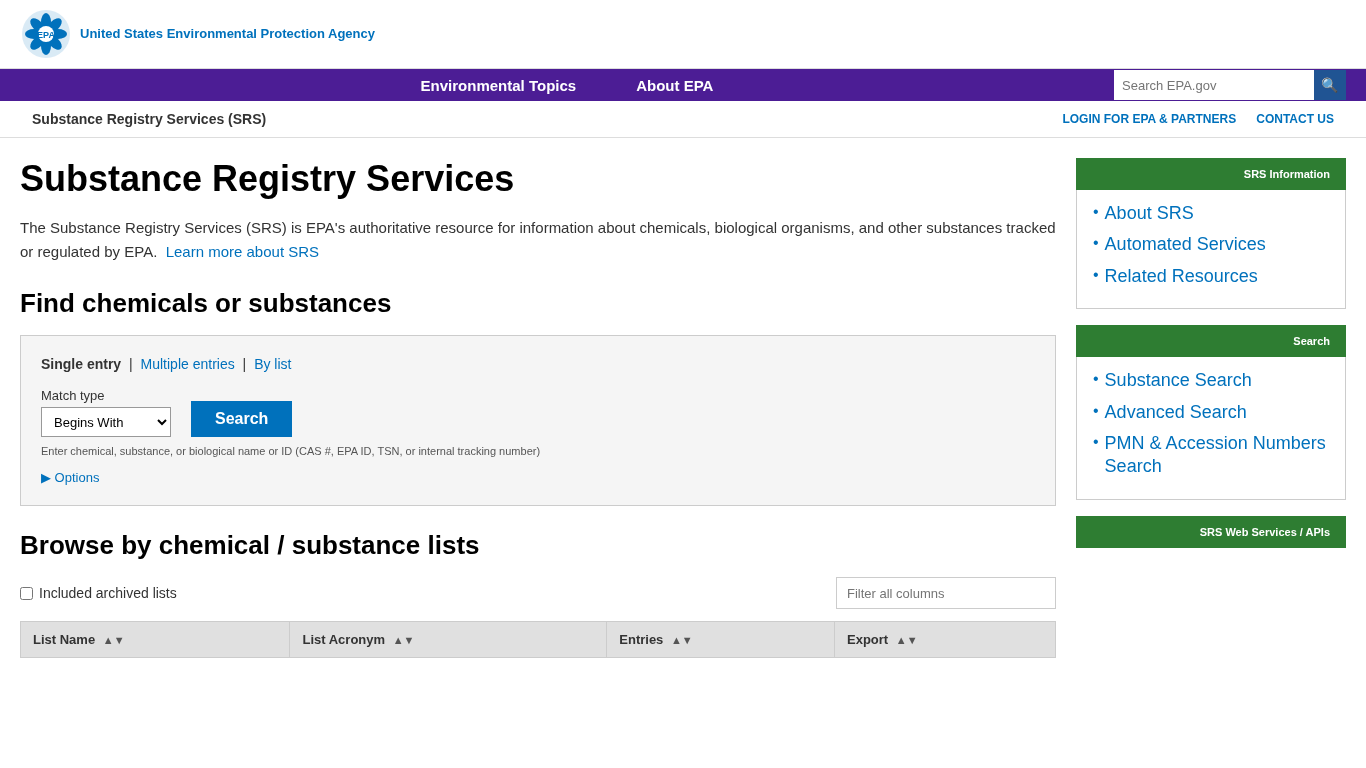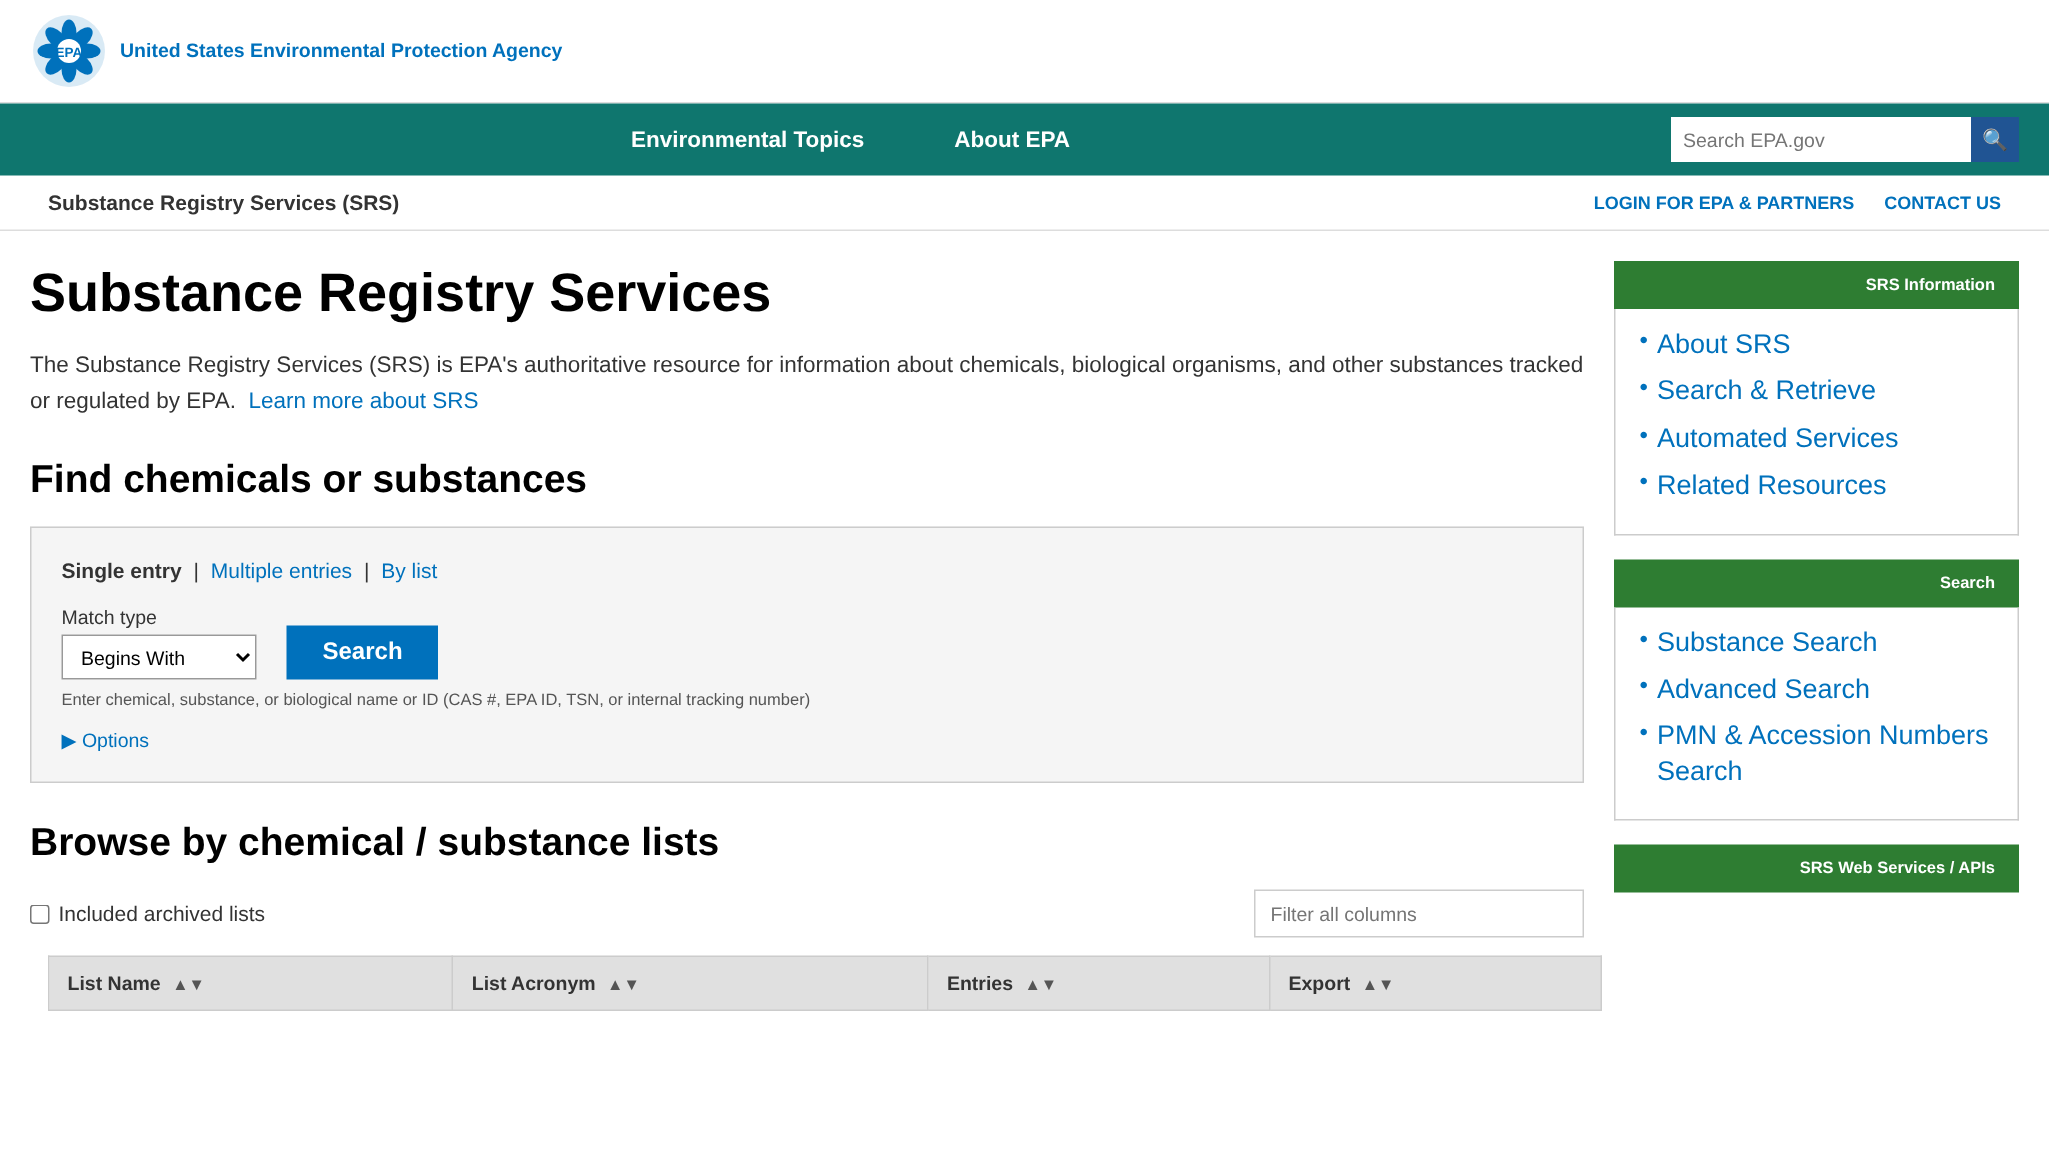--- a/index.html
+++ b/index.html
@@ -27,25 +27,25 @@
       color: #0071bc;
       line-height: 1.4;
     }
     .epa-text strong {
       display: block;
       font-size: 13px;
     }
 
     
     .nav-bar {
-      background: #0f766e;
+      background: #4c1d95;
       display: flex;
       align-items: center;
       padding: 0 20px;
-      height: 48px;
+      height: 32px;
     }
     .nav-links {
       display: flex;
       flex: 1;
       justify-content: center;
       gap: 60px;
     }
     .nav-link {
       color: #fff;
       text-decoration: none;
@@ -240,21 +240,20 @@
       border: 1px solid #ccc;
       font-size: 13px;
       color: #999;
     }
 
     
     .data-table {
       width: 100%;
       border-collapse: collapse;
       border: 1px solid #ccc;
-      margin-left: 12px;
     }
     .data-table thead tr {
       background: #e0e0e0;
     }
     .data-table th {
       padding: 10px 12px;
       font-size: 13px;
       font-weight: bold;
       text-align: left;
       border: 1px solid #ccc;
@@ -438,23 +437,20 @@
   <aside class="sidebar">
 
     <div class="sidebar-box">
       <div class="sidebar-header">SRS Information</div>
       <div class="sidebar-content">
         <ul class="sidebar-list">
           <li>
               <a href="#">About SRS</a>
             </li>
           <li>
-              <a href="#">Search &amp; Retrieve</a>
-            </li>
-          <li>
               <a href="#">Automated Services</a>
             </li>
           <li>
               <a href="#">Related Resources</a>
             </li>
         </ul>
       </div>
     </div>
 
     <div class="sidebar-box">

